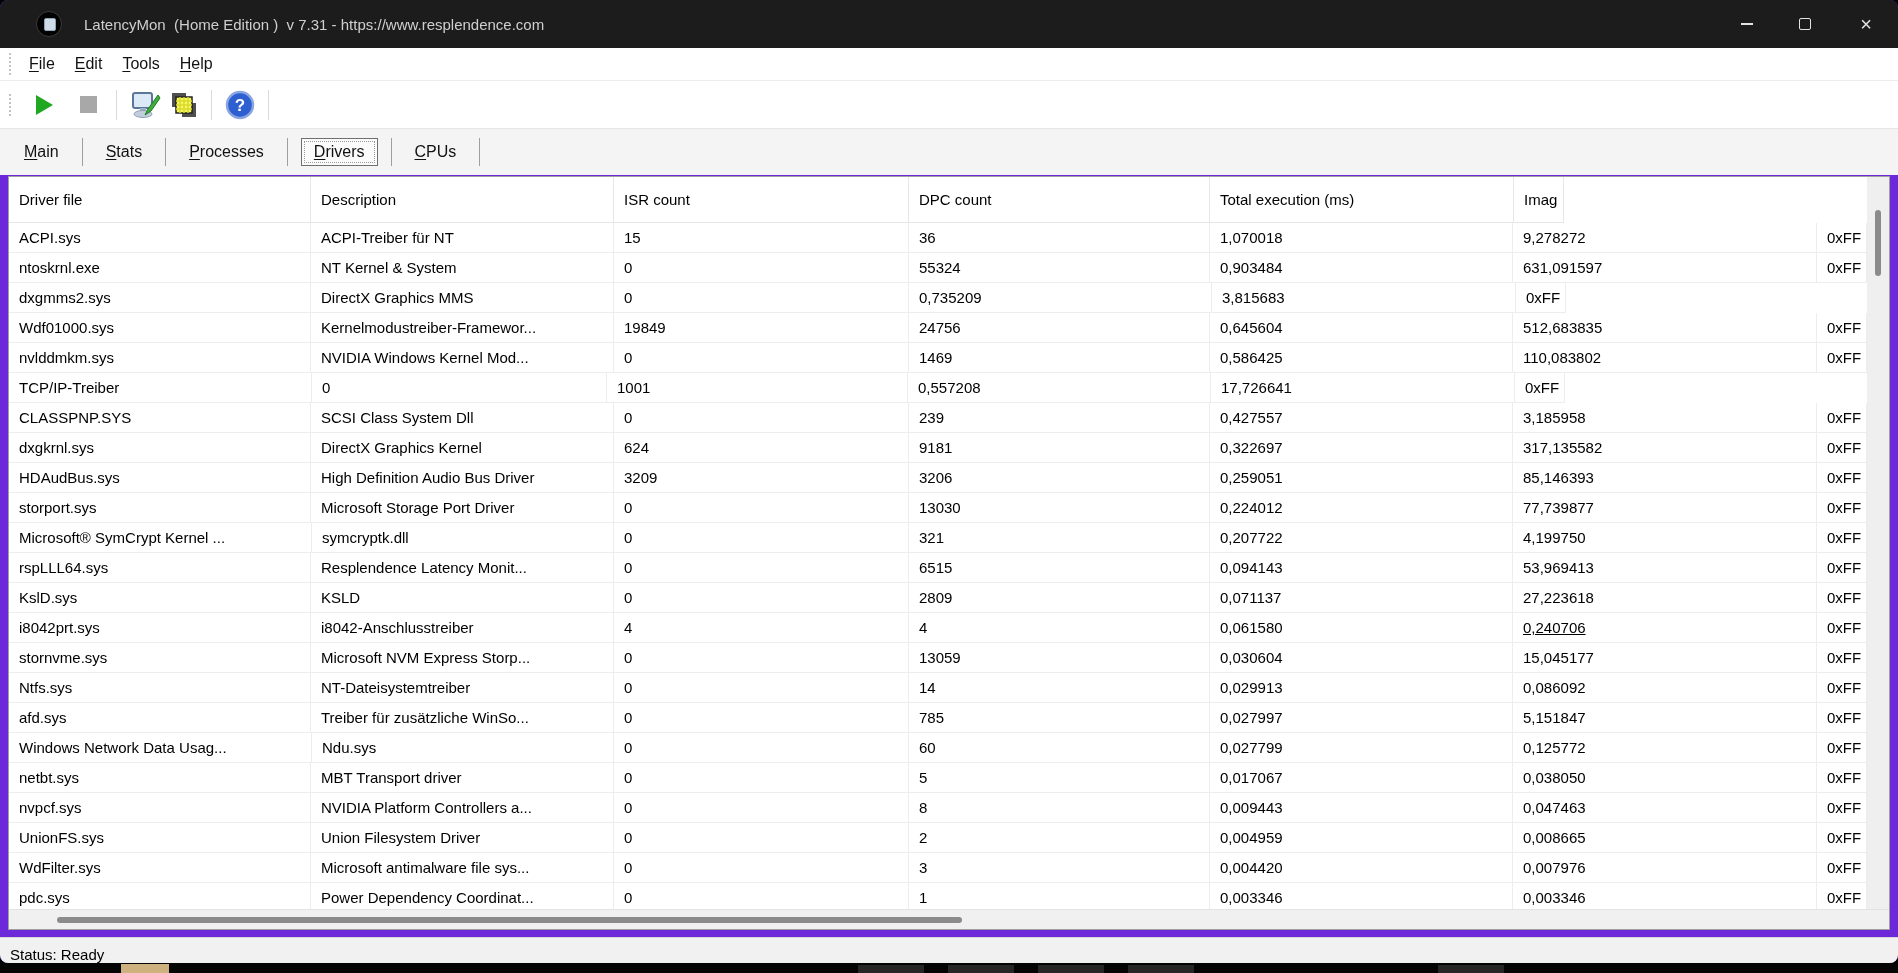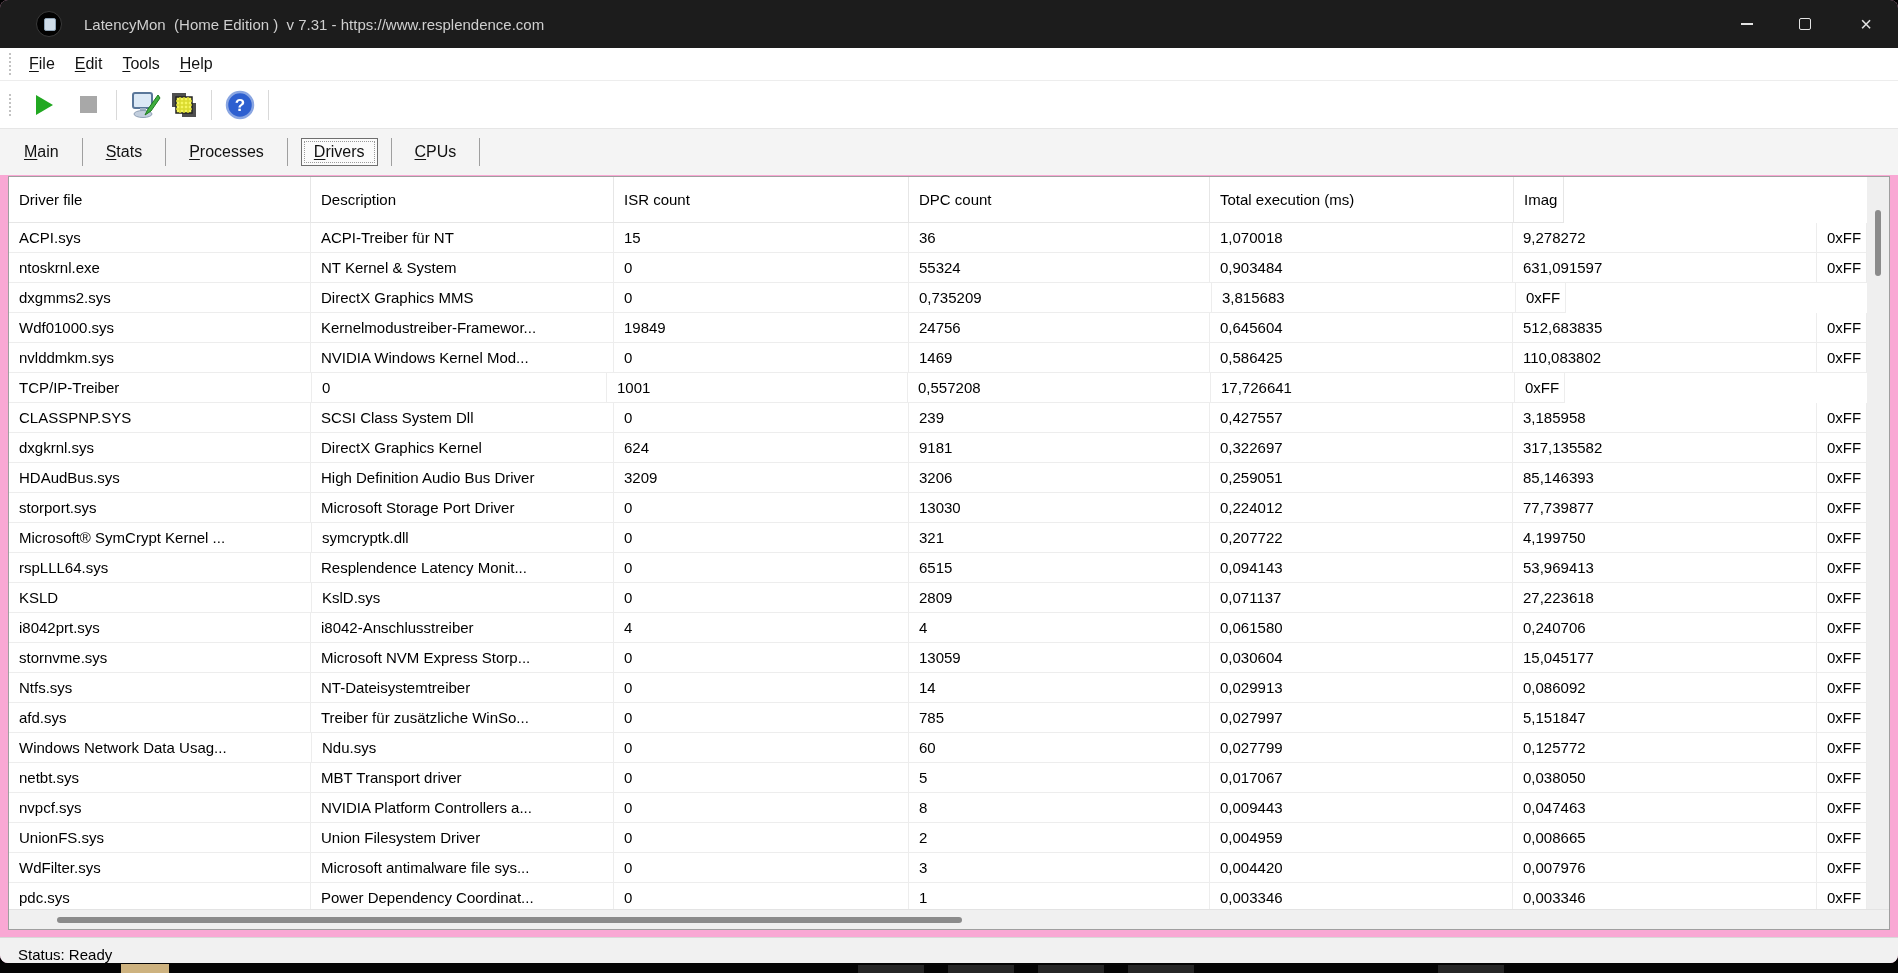--- a/index.html
+++ b/index.html
@@ -1,20 +1,20 @@
 <!DOCTYPE html>
 <html><head>
 <meta charset="utf-8">
 <style>
   * { box-sizing: border-box; margin: 0; padding: 0; }
   html, body { width: 1898px; height: 973px; overflow: hidden; }
   body { background: #000; font-family: "Liberation Sans", sans-serif; position: relative; }
 
   .window { position: absolute; left: 0; top: 0; width: 1898px; height: 963px;
-            background: #f9a8d4; border-radius: 8px; overflow: hidden; }
+            background: #6d28d9; border-radius: 8px; overflow: hidden; }
 
   
   .titlebar { height: 48px; background: #1c1c1c; display: flex; align-items: center; }
   .app-icon { width: 26px; height: 26px; border-radius: 50%; background: #020202;
               border: 1px solid #3a3a3a; margin-left: 36px; position: relative; flex: none; }
   .app-icon .glyph { position: absolute; left: 7px; top: 6px; width: 12px; height: 13px;
               background: #cfdce8; border-radius: 2px; border: 1px solid #8fa3b5; }
   .title-text { color: #cfcfcf; font-size: 15px; margin-left: 22px; white-space: pre; }
   .win-controls { margin-left: auto; display: flex; height: 100%; }
   .win-btn { width: 58px; height: 100%; display: flex; align-items: center; justify-content: center; }
@@ -64,21 +64,21 @@
   .vthumb { position: absolute; top: 33px; right: 8px; width: 6px; height: 66px;
             background: #8b8b8b; border-radius: 3px; }
   .hscroll { position: absolute; left: 0; right: 0; bottom: 0; height: 20px;
              background: #f0f0f0; border-top: 1px solid #e3e3e3; }
   .hthumb { position: absolute; left: 48px; top: 7px; width: 905px; height: 6px;
             background: #8b8b8b; border-radius: 3px; }
 
   
   .statusbar { position: absolute; left: 0; right: 0; top: 937px; height: 34px;
                background: #f1f1f1; border-top: 1px solid #d8d8d8;
-               display: flex; align-items: center; padding-left: 18px; font-size: 15px; color: #000; }
+               display: flex; align-items: center; padding-left: 10px; font-size: 15px; color: #000; }
 
   
   .task-strip { position: absolute; left: 0; top: 963px; width: 1898px; height: 10px; background: #050505; }
   .task-accent { position: absolute; left: 121px; top: 964px; width: 48px; height: 9px; background: #cdb27f; }
   .task-seg { position: absolute; top: 965px; height: 8px; background: #262626; }
 </style>
 </head>
 <body>
 
 <div class="window">
@@ -269,35 +269,35 @@
         <div class="trow">
           <div class="td" style="width: 302px;">rspLLL64.sys</div>
           <div class="td" style="width: 303px;">Resplendence Latency Monit...</div>
           <div class="td" style="width: 295px;">0</div>
           <div class="td" style="width: 301px;">6515</div>
           <div class="td" style="width: 303px;">0,094143</div>
           <div class="td" style="width: 304px;">53,969413</div>
           <div class="td" style="width: 50px;">0xFF</div>
         </div>
         <div class="trow">
+          <div class="td" style="width: 302px;">KslD.sys</div>
           <div class="td" style="width: 303px;">KSLD</div>
-          <div class="td" style="width: 302px;">KslD.sys</div>
           <div class="td" style="width: 295px;">0</div>
           <div class="td" style="width: 301px;">2809</div>
           <div class="td" style="width: 303px;">0,071137</div>
           <div class="td" style="width: 304px;">27,223618</div>
           <div class="td" style="width: 50px;">0xFF</div>
         </div>
         <div class="trow">
           <div class="td" style="width: 302px;">i8042prt.sys</div>
           <div class="td" style="width: 303px;">i8042-Anschlusstreiber</div>
           <div class="td" style="width: 295px;">4</div>
           <div class="td" style="width: 301px;">4</div>
           <div class="td" style="width: 303px;">0,061580</div>
-          <div class="td" style="width: 304px;">0,240706</div>
+          <div class="td" style="width: 304px; text-decoration: underline;">0,240706</div>
           <div class="td" style="width: 50px;">0xFF</div>
         </div>
         <div class="trow">
           <div class="td" style="width: 302px;">stornvme.sys</div>
           <div class="td" style="width: 303px;">Microsoft NVM Express Storp...</div>
           <div class="td" style="width: 295px;">0</div>
           <div class="td" style="width: 301px;">13059</div>
           <div class="td" style="width: 303px;">0,030604</div>
           <div class="td" style="width: 304px;">15,045177</div>
           <div class="td" style="width: 50px;">0xFF</div>

